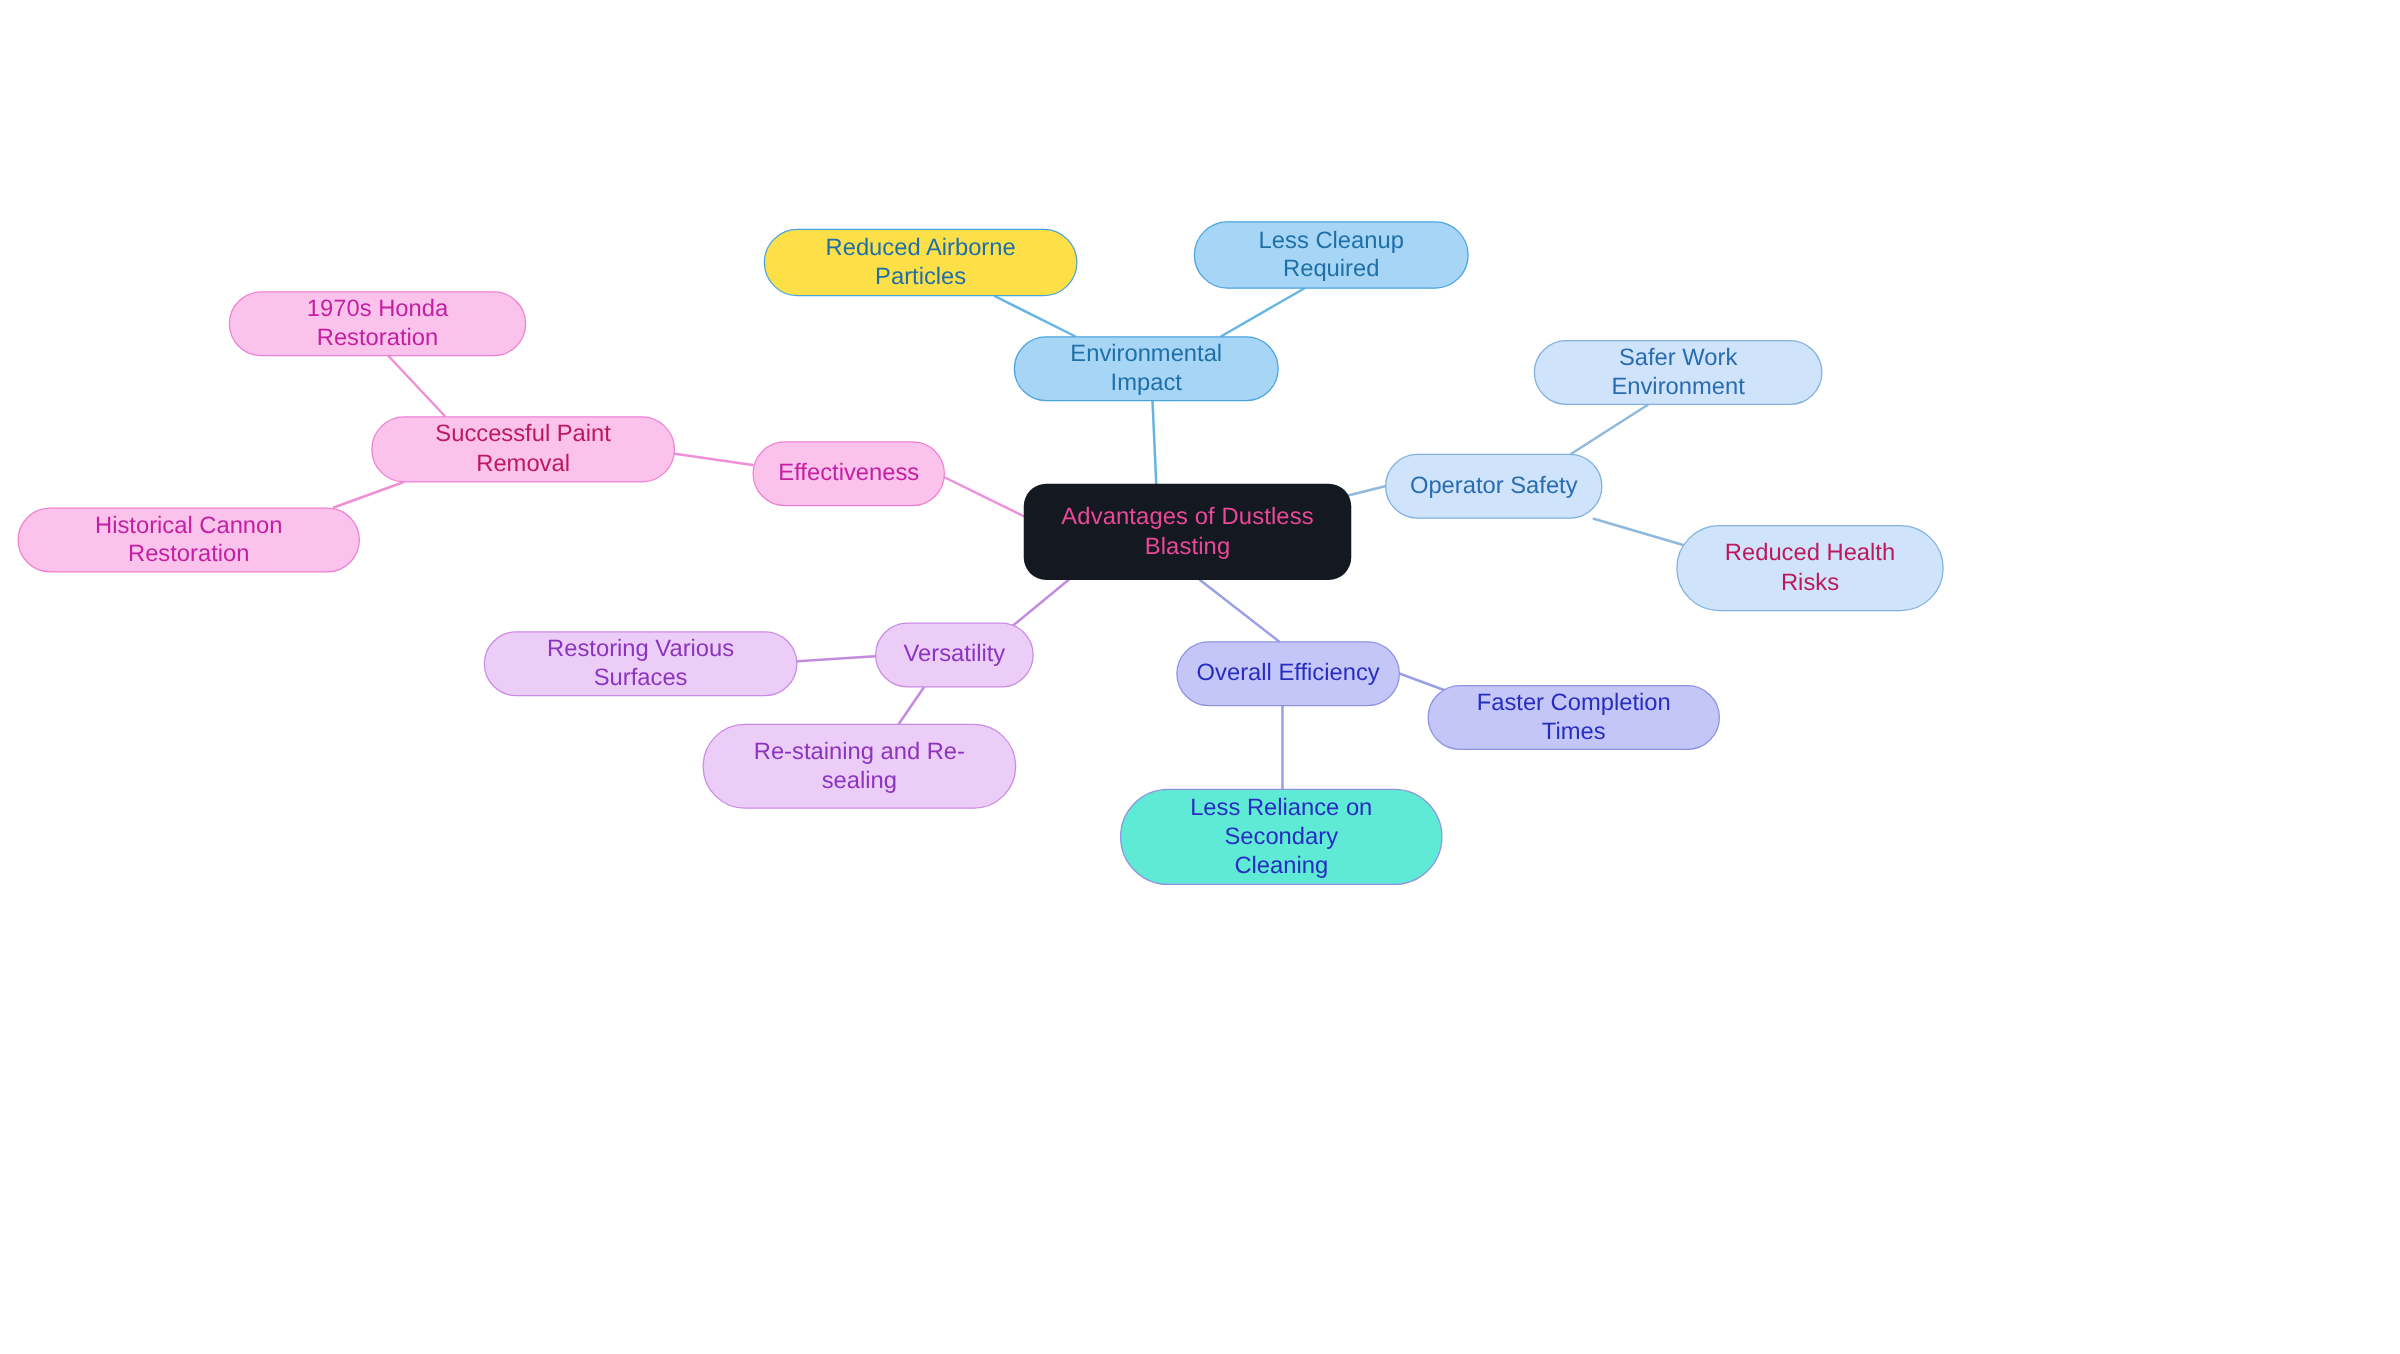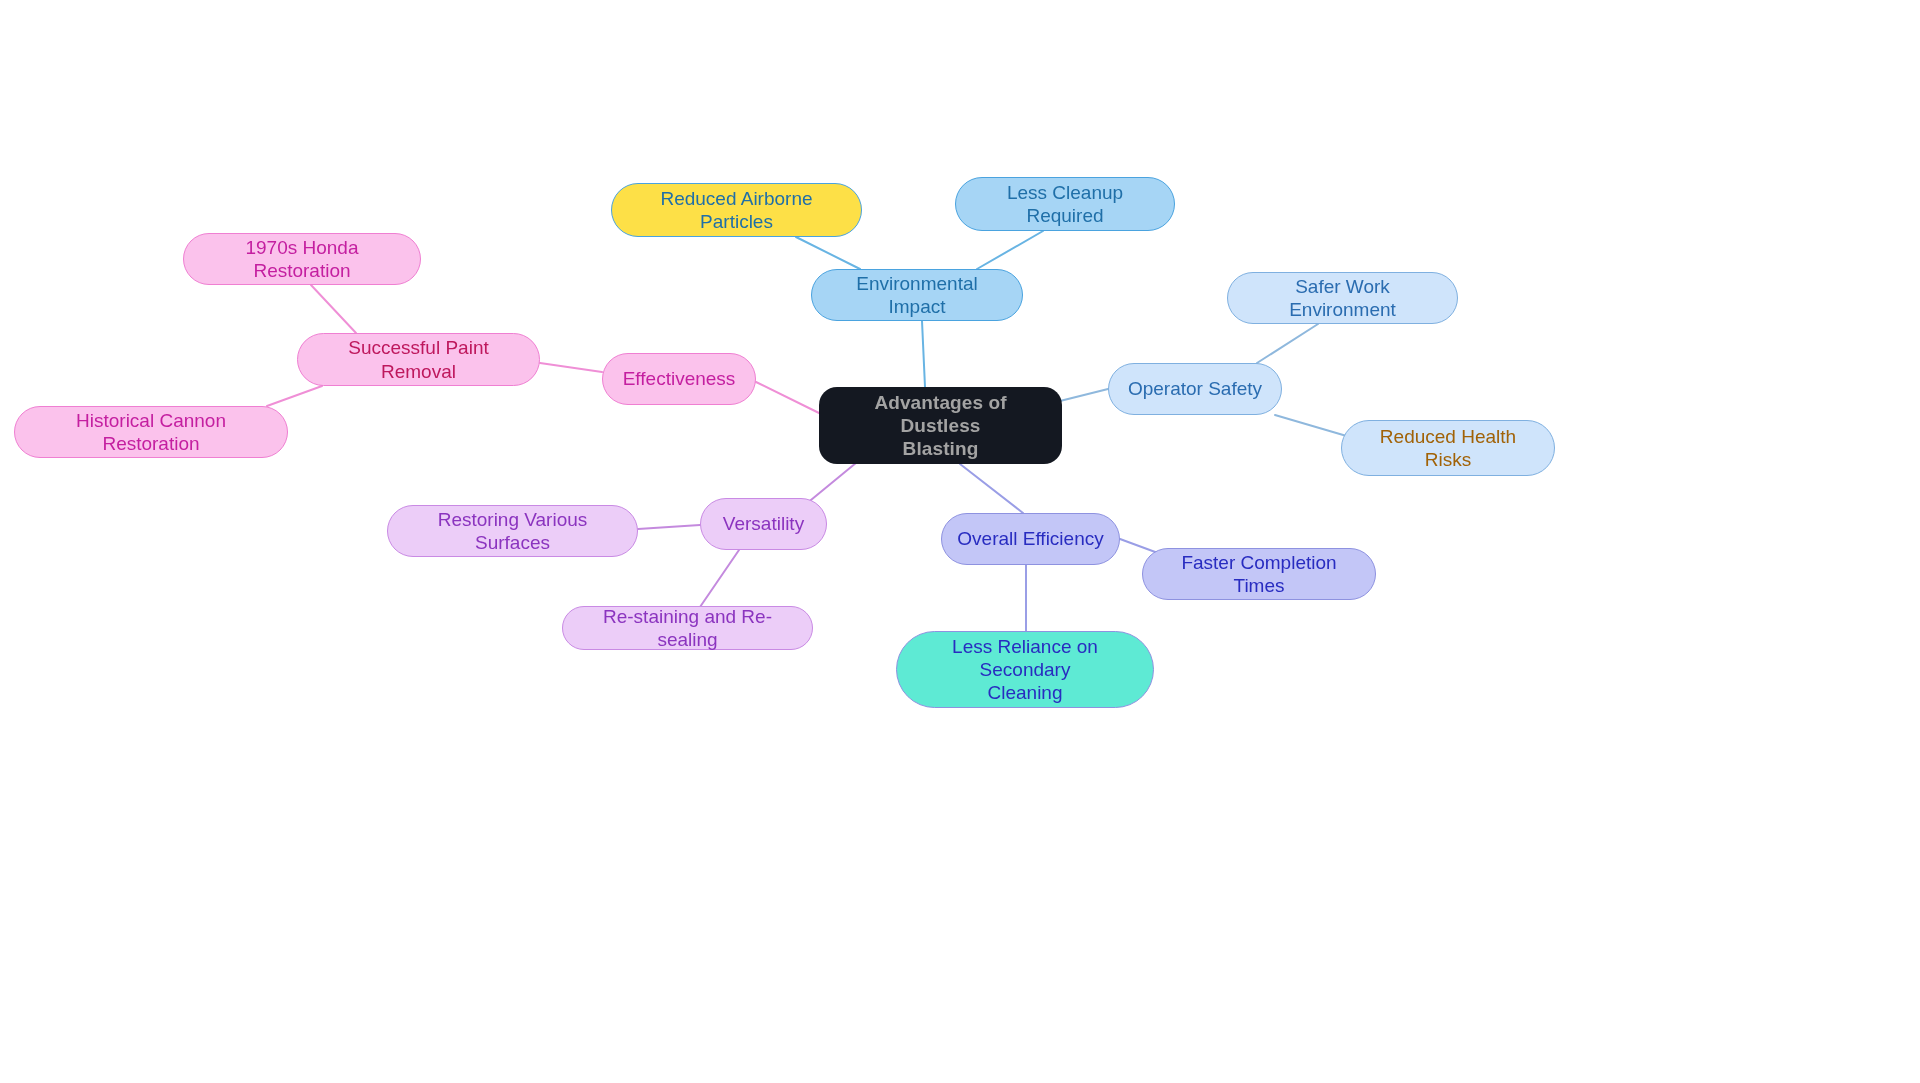--- a/index.html
+++ b/index.html
@@ -67,33 +67,33 @@
       <line x1="1026" y1="565" x2="1026" y2="631" stroke="#9a9ee6" stroke-width="2" stroke-linecap="round"></line>
       <line x1="862" y1="458" x2="800" y2="509" stroke="#c48ade" stroke-width="2" stroke-linecap="round"></line>
       <line x1="700" y1="525" x2="638" y2="529" stroke="#c48ade" stroke-width="2" stroke-linecap="round"></line>
       <line x1="739" y1="550" x2="700" y2="607" stroke="#c48ade" stroke-width="2" stroke-linecap="round"></line>
       <line x1="819" y1="413" x2="756" y2="382" stroke="#ef8fd6" stroke-width="2" stroke-linecap="round"></line>
       <line x1="602" y1="372" x2="540" y2="363" stroke="#ef8fd6" stroke-width="2" stroke-linecap="round"></line>
       <line x1="356" y1="333" x2="311" y2="285" stroke="#ef8fd6" stroke-width="2" stroke-linecap="round"></line>
       <line x1="322" y1="386" x2="267" y2="406" stroke="#ef8fd6" stroke-width="2" stroke-linecap="round"></line>
     </svg>
   <div id="nodes">
-      <div class="node root" style="left: 819px; top: 387px; width: 243px; height: 77px; background: rgb(20, 24, 33); color: #a3a3a3; border-color: rgb(20, 24, 33); font-weight: bold;"><span>Advantages of Dustless
+      <div class="node root" style="left: 819px; top: 387px; width: 262px; height: 77px; background: rgb(20, 24, 33); color: #ec4899; border-color: rgb(20, 24, 33);"><span>Advantages of Dustless
 Blasting</span></div>
       <div class="node branch" style="left: 811px; top: 269px; width: 212px; height: 52px; background: rgb(166, 213, 245); color: rgb(31, 111, 168); border-color: rgb(74, 163, 223);"><span>Environmental Impact</span></div>
       <div class="node leaf" style="left: 611px; top: 183px; width: 251px; height: 54px; background: #fde047; color: rgb(31, 111, 168); border-color: rgb(74, 163, 223);"><span>Reduced Airborne Particles</span></div>
       <div class="node leaf" style="left: 955px; top: 177px; width: 220px; height: 54px; background: rgb(166, 213, 245); color: rgb(31, 111, 168); border-color: rgb(74, 163, 223);"><span>Less Cleanup Required</span></div>
       <div class="node branch" style="left: 1108px; top: 363px; width: 174px; height: 52px; background: rgb(207, 228, 251); color: rgb(42, 108, 176); border-color: rgb(127, 176, 224);"><span>Operator Safety</span></div>
       <div class="node leaf" style="left: 1227px; top: 272px; width: 231px; height: 52px; background: rgb(207, 228, 251); color: rgb(42, 108, 176); border-color: rgb(127, 176, 224);"><span>Safer Work Environment</span></div>
-      <div class="node leaf" style="left: 1341px; top: 420px; width: 214px; height: 56px; background: rgb(207, 228, 251); color: #a16207; border-color: rgb(127, 176, 224);"><span>Reduced Health Risks</span></div>
+      <div class="node leaf" style="left: 1341px; top: 420px; width: 214px; height: 69px; background: rgb(207, 228, 251); color: #be185d; border-color: rgb(127, 176, 224);"><span>Reduced Health Risks</span></div>
       <div class="node branch" style="left: 941px; top: 513px; width: 179px; height: 52px; background: rgb(195, 198, 247); color: rgb(40, 44, 192); border-color: rgb(142, 146, 224);"><span>Overall Efficiency</span></div>
       <div class="node leaf" style="left: 1142px; top: 548px; width: 234px; height: 52px; background: rgb(195, 198, 247); color: rgb(40, 44, 192); border-color: rgb(142, 146, 224);"><span>Faster Completion Times</span></div>
       <div class="node leaf" style="left: 896px; top: 631px; width: 258px; height: 77px; background: #5eead4; color: rgb(40, 44, 192); border-color: rgb(142, 146, 224);"><span>Less Reliance on Secondary
 Cleaning</span></div>
       <div class="node branch" style="left: 700px; top: 498px; width: 127px; height: 52px; background: rgb(236, 205, 248); color: rgb(139, 52, 191); border-color: rgb(201, 138, 228);"><span>Versatility</span></div>
       <div class="node leaf" style="left: 387px; top: 505px; width: 251px; height: 52px; background: rgb(236, 205, 248); color: rgb(139, 52, 191); border-color: rgb(201, 138, 228);"><span>Restoring Various Surfaces</span></div>
-      <div class="node leaf" style="left: 562px; top: 606px; width: 251px; height: 44px; background: rgb(236, 205, 248); color: rgb(139, 52, 191); border-color: rgb(201, 138, 228);"><span>Re-staining and Re-sealing</span></div>
+      <div class="node leaf" style="left: 562px; top: 579px; width: 251px; height: 68px; background: rgb(236, 205, 248); color: rgb(139, 52, 191); border-color: rgb(201, 138, 228);"><span>Re-staining and Re-sealing</span></div>
       <div class="node branch" style="left: 602px; top: 353px; width: 154px; height: 52px; background: rgb(251, 194, 236); color: rgb(196, 31, 160); border-color: rgb(239, 127, 210);"><span>Effectiveness</span></div>
       <div class="node leaf" style="left: 297px; top: 333px; width: 243px; height: 53px; background: rgb(251, 194, 236); color: #be185d; border-color: rgb(239, 127, 210);"><span>Successful Paint Removal</span></div>
       <div class="node leaf" style="left: 183px; top: 233px; width: 238px; height: 52px; background: rgb(251, 194, 236); color: rgb(196, 31, 160); border-color: rgb(239, 127, 210);"><span>1970s Honda Restoration</span></div>
       <div class="node leaf" style="left: 14px; top: 406px; width: 274px; height: 52px; background: rgb(251, 194, 236); color: rgb(196, 31, 160); border-color: rgb(239, 127, 210);"><span>Historical Cannon Restoration</span></div>
     </div>
 </div>
 
 </body></html>

